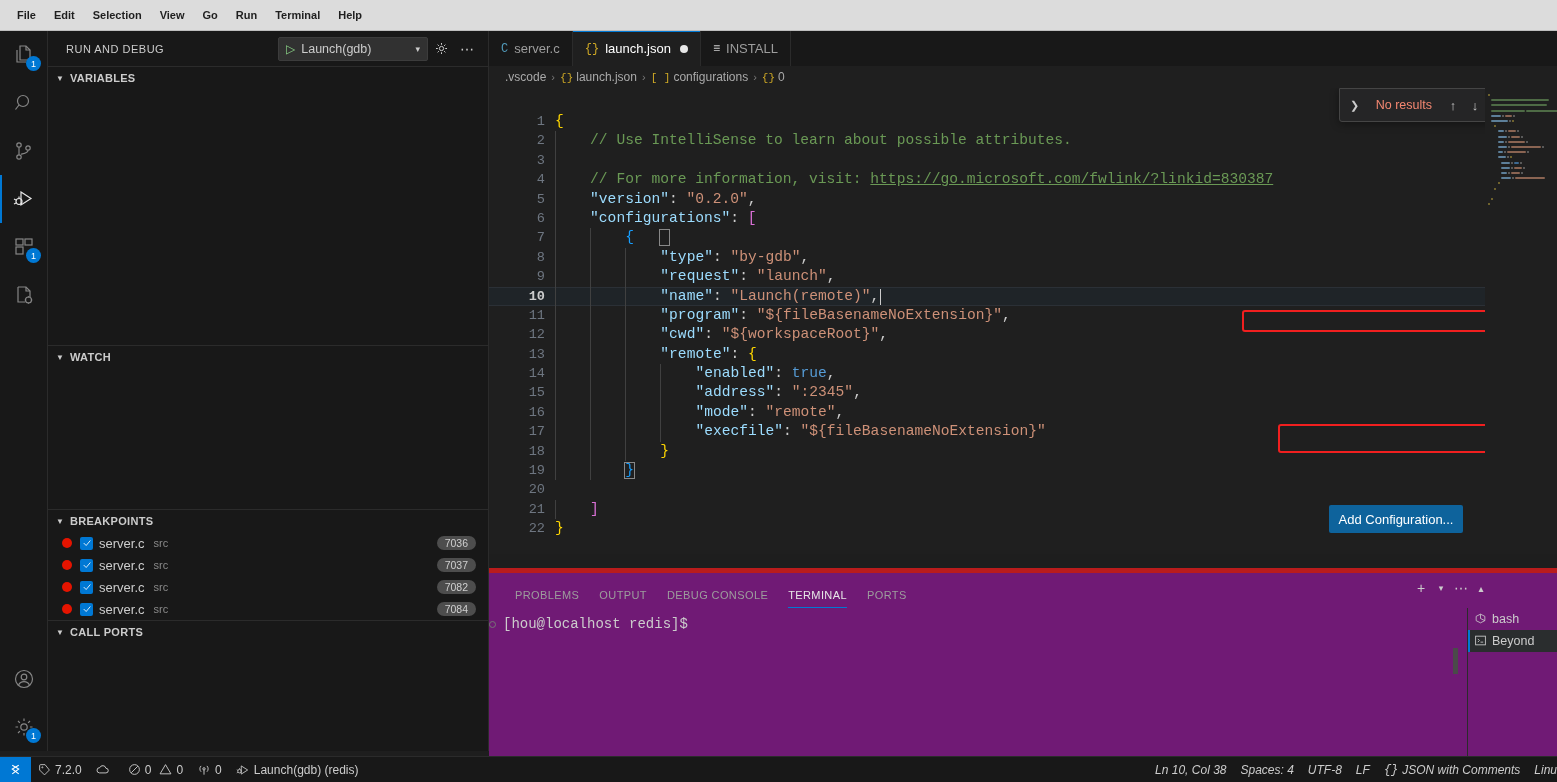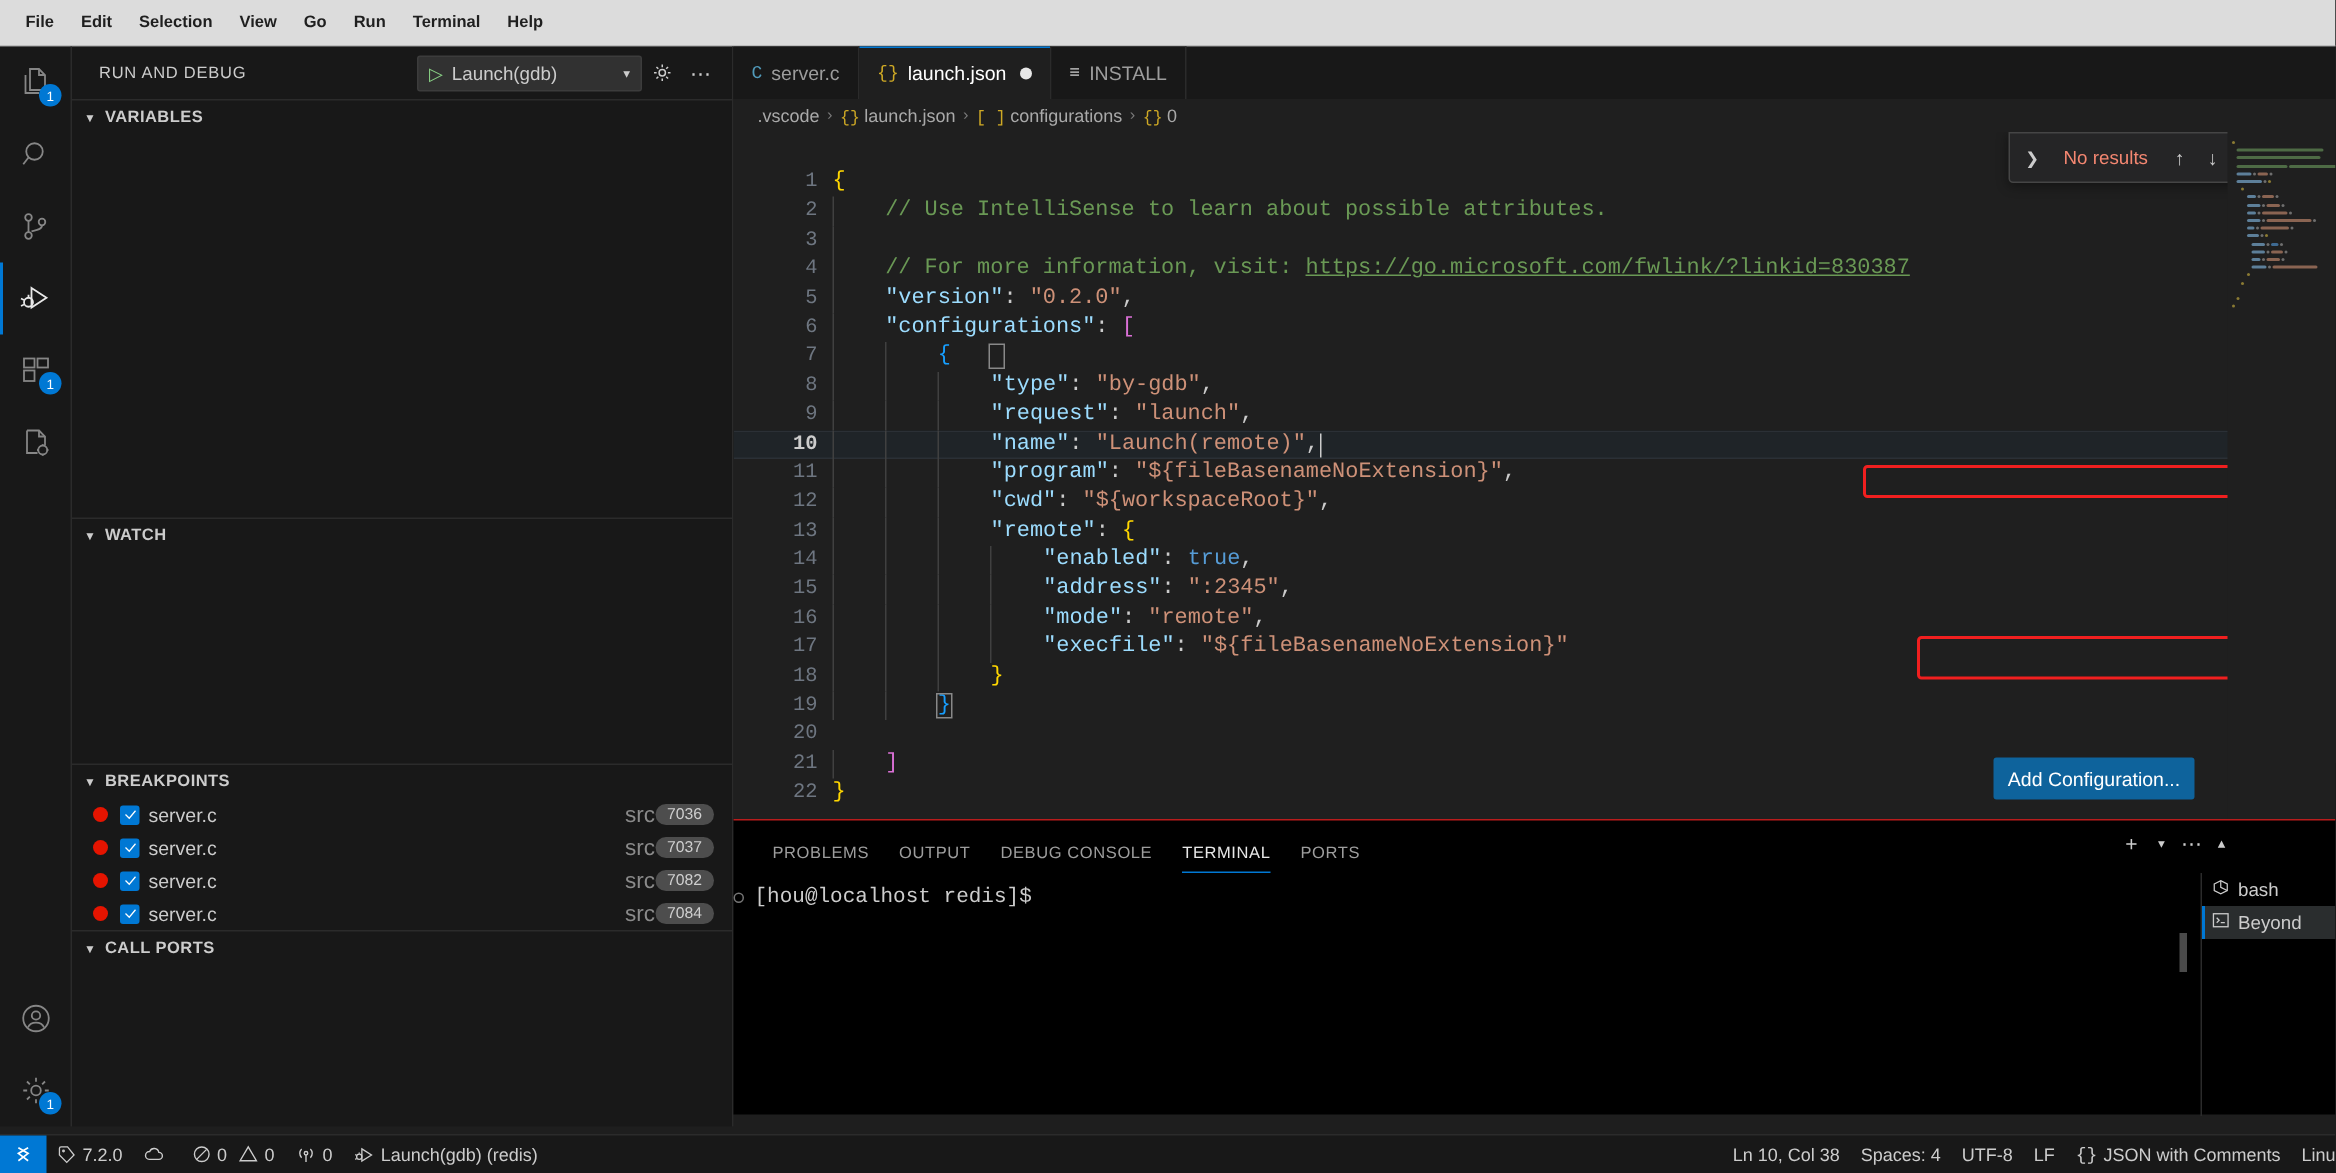--- a/index.html
+++ b/index.html
@@ -44,21 +44,21 @@
   .sechead { height:22px; display:flex; align-items:center; padding-left:8px;
     font-size:11px; font-weight:bold; letter-spacing:.3px; color:#cccccc; }
   .sechead .tw { font-size:8px; width:14px; color:#cccccc; }
 
   .bprow { height:22px; display:flex; align-items:center; padding-left:14px; font-size:13px; }
   .bpdot { width:10px; height:10px; border-radius:50%; background:#e51400; margin-right:8px; flex:none; }
   .bpchk { width:13px; height:13px; background:#0078d4; border-radius:2px; margin-right:6px;
     display:flex; align-items:center; justify-content:center; flex:none; }
   .bpchk svg { stroke:#fff; stroke-width:2; fill:none; }
   .bpname { color:#cccccc; }
-  .bppath { color:#8a8a8a; font-size:15px; margin-left:9px; flex:1;text-align:right; }
+  .bppath { color:#8a8a8a; font-size:11px; margin-left:9px; flex:1; }
   .bpline { background:#4d4d4d; color:#cfcfcf; font-size:10.5px; border-radius:9px;
     padding:1px 8px; margin-right:12px; }
 
   
   #tabs { position:absolute; left:489px; top:31px; width:1068px; height:35px;
     background:#181818; display:flex; }
   .tab { display:flex; align-items:center; padding:0 12px; height:35px;
     font-size:13px; color:#9d9d9d; background:#181818;
     border-right:1px solid #2b2b2b; position:relative; white-space:nowrap; }
   .tab.active { background:#1f1f1f; color:#ffffff; }
@@ -115,22 +115,22 @@
 
   #addconfig { position:absolute; left:1329px; top:505px; width:134px; height:28px;
     background:#0e639c; color:#ffffff; font-size:13px; display:flex;
     align-items:center; justify-content:center; border-radius:2px; }
 
   #minimap { position:absolute; left:1485px; top:88px; width:72px; height:466px;
     background:#1f1f1f; overflow:hidden; }
   .mmline { position:absolute; height:2px; border-radius:1px; }
 
   
-  #panel { position:absolute; left:489px; top:546px; width:1068px; height:197px;
-    background:#000000; border-top:1px solid #b91c1c; }
+  #panel { position:absolute; left:489px; top:568px; width:1068px; height:197px;
+    background:#701a75; border-top:5px solid #b91c1c; }
   #paneltabs { height:35px; display:flex; align-items:flex-end; padding-left:16px; }
   .ptab { font-size:11px; letter-spacing:.4px; color:#9d9d9d; padding:0 10px 7px 10px;
     position:relative; }
   .ptab.active { color:#e7e7e7; }
   .ptab.active::after { content:""; position:absolute; left:10px; right:10px; bottom:0;
     height:1px; background:#0078d4; }
   #term { position:absolute; left:0; top:35px; width:980px; height:162px; }
   #termline { position:absolute; left:14px; top:8px; font-family:"Liberation Mono",monospace;
     font-size:14px; color:#cccccc; }
   #termdot { position:absolute; left:0px; top:13px; width:7px; height:7px;
@@ -149,21 +149,21 @@
     background:#4a4a4a; }
 
   
   #statusbar { position:absolute; left:0; top:756px; width:1557px; height:26px;
     background:#181818; display:flex; align-items:center; font-size:12px;
     color:#cccccc; border-top:1px solid #2b2b2b; }
   #remote { height:26px; background:#0078d4; color:#fff; display:flex; align-items:center;
     padding:0 9px; font-size:12px; }
   .sitem { display:flex; align-items:center; padding:0 7px; height:26px; white-space:nowrap; }
   .sitem .si { margin-right:4px; font-size:12px; }
-  #sbright { margin-left:auto; display:flex; align-items:flex-start; }
+  #sbright { margin-left:auto; display:flex; align-items:flex-start;font-style:italic; }
   svg.ic { display:block; }
 </style>
 </head>
 <body>
 
 <div id="menubar">
     <div class="mi">File</div>
     <div class="mi">Edit</div>
     <div class="mi">Selection</div>
     <div class="mi">View</div>

